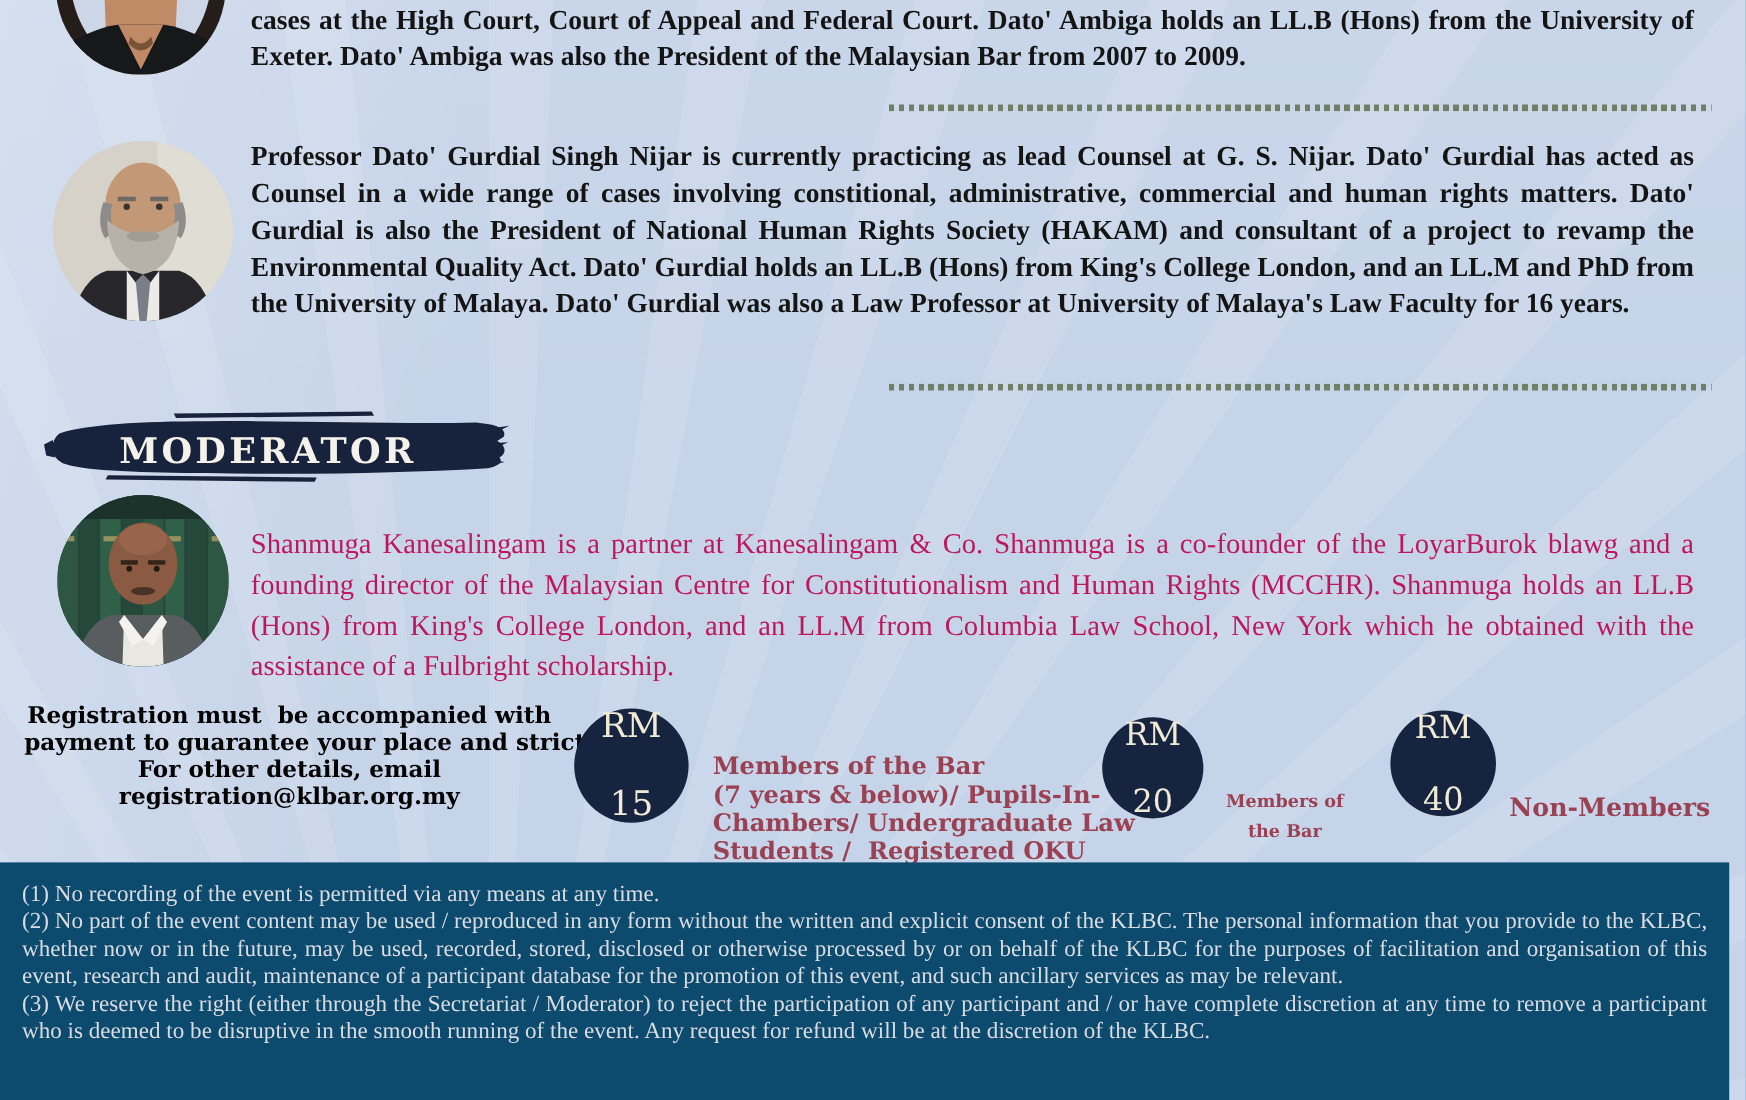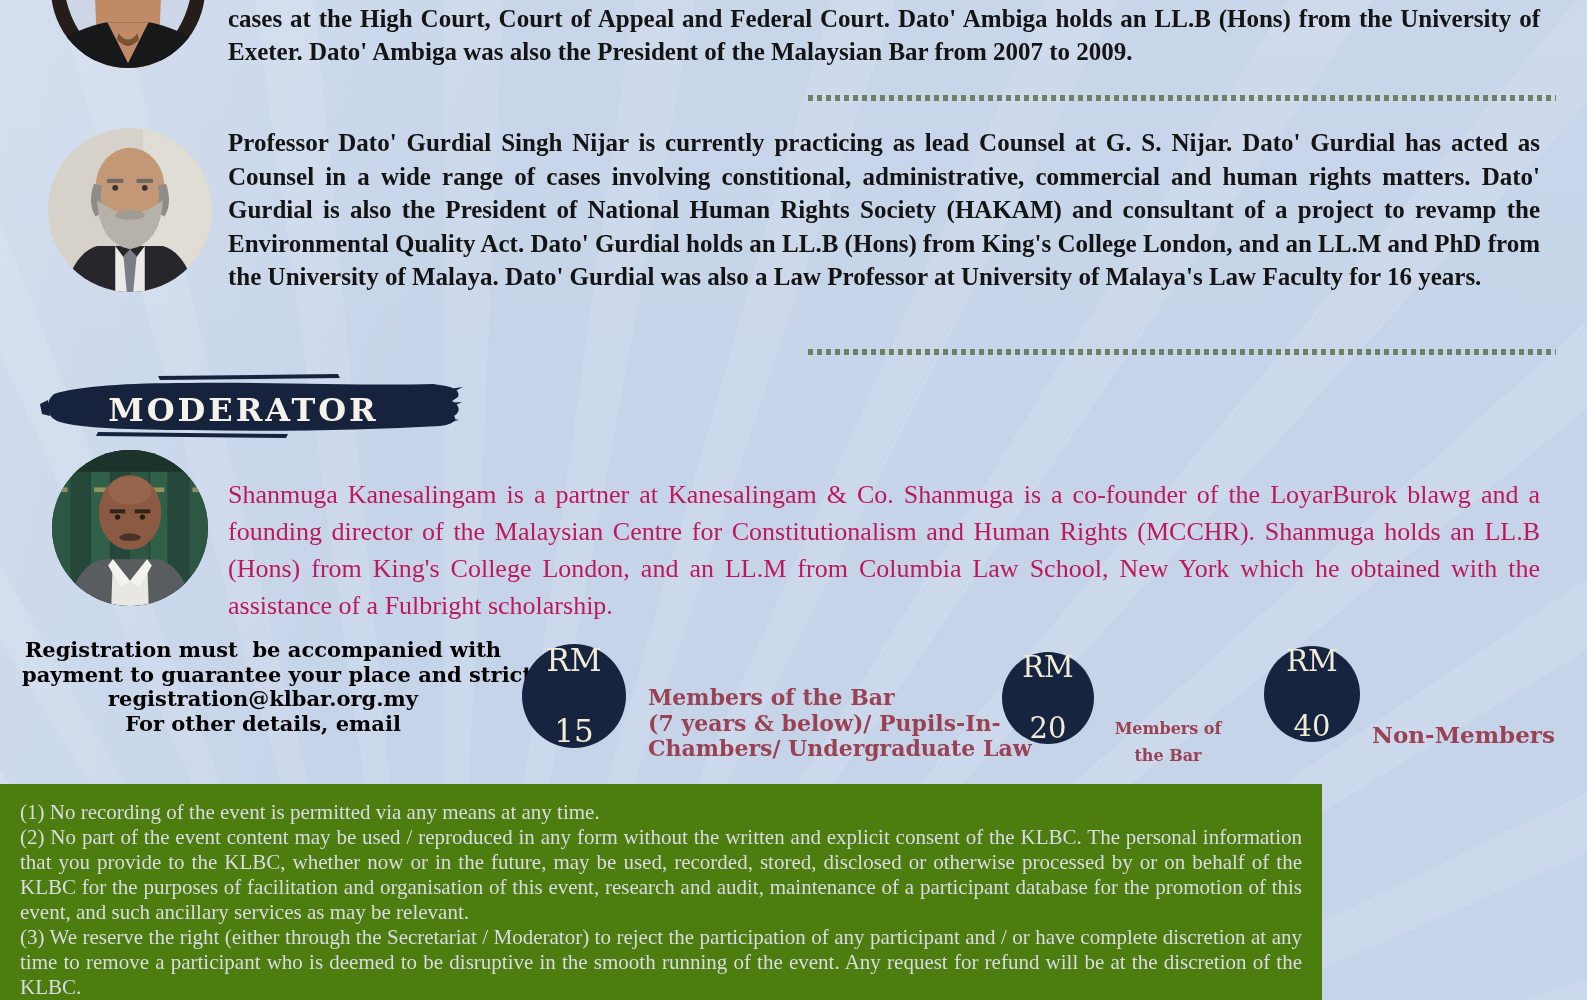--- a/index.html
+++ b/index.html
@@ -68,22 +68,22 @@
   .price-desc{
     font-family:"DejaVu Serif", serif;font-weight:bold;color:#9a4253;margin-top:37px;
   }
   .pd-15{left:648px;top:648px;font-size:22px;line-height:25.5px;text-align:left;}
   .pd-15 div{white-space:pre;}
   .pd-20{left:1088px;top:678px;width:160px;font-size:16px;line-height:27px;text-align:center;}
   .pd-40{left:1372px;top:684px;width:176px;font-size:23px;text-align:center;white-space:nowrap;}
 
   
   .terms{
-    left:0;top:784px;width:1322px;height:216px;
-    background:#4d7c0f;color:#d9dce2;
+    left:0;top:784px;width:1572px;height:216px;
+    background:#0c4a6e;color:#d9dce2;
     box-sizing:border-box;padding:16px 20px 0 20px;
     font-size:21px;line-height:25px;
   }
   .terms p{margin:0;text-align:justify;}
 </style>
 </head>
 <body>
 
 <div class="poster">
   <div class="rays"></div>
@@ -170,32 +170,33 @@
       <circle cx="42" cy="43" r="1.7" fill="#241a12"></circle>
       <circle cx="58" cy="43" r="1.7" fill="#241a12"></circle>
       <ellipse cx="50" cy="56" rx="7" ry="2.4" fill="#4a3326"></ellipse>
     </svg>
   </div>
   <p class="layer bio bio-shanmuga">Shanmuga Kanesalingam is a partner at Kanesalingam &amp; Co. Shanmuga is a co-founder of the LoyarBurok blawg and a founding director of the Malaysian Centre for Constitutionalism and Human Rights (MCCHR). Shanmuga holds an LL.B (Hons) from King's College London, and an LL.M from Columbia Law School, New York which he obtained with the assistance of a Fulbright scholarship.</p>
 
   <div class="layer reg-note">
     <div>Registration must  be accompanied with</div>
     <div>payment to guarantee your place and strictly</div>
+    <div>For other details, email</div>
     <div>registration@klbar.org.my</div>
-    <div>For other details, email</div>
   </div>
 
   <div class="layer price-circle pc-15">
     <span>RM</span>
     <span>15</span>
   </div>
   <div class="layer price-desc pd-15">
     <div>Members of the Bar</div>
     <div>(7 years &amp; below)/ Pupils-In-</div>
     <div>Chambers/ Undergraduate Law</div>
+    <div>Students /  Registered OKU</div>
   </div>
 
   <div class="layer price-circle pc-20">
     <span>RM</span>
     <span>20</span>
   </div>
   <div class="layer price-desc pd-20">
     <div>Members of</div>
     <div>the Bar</div>
   </div>

